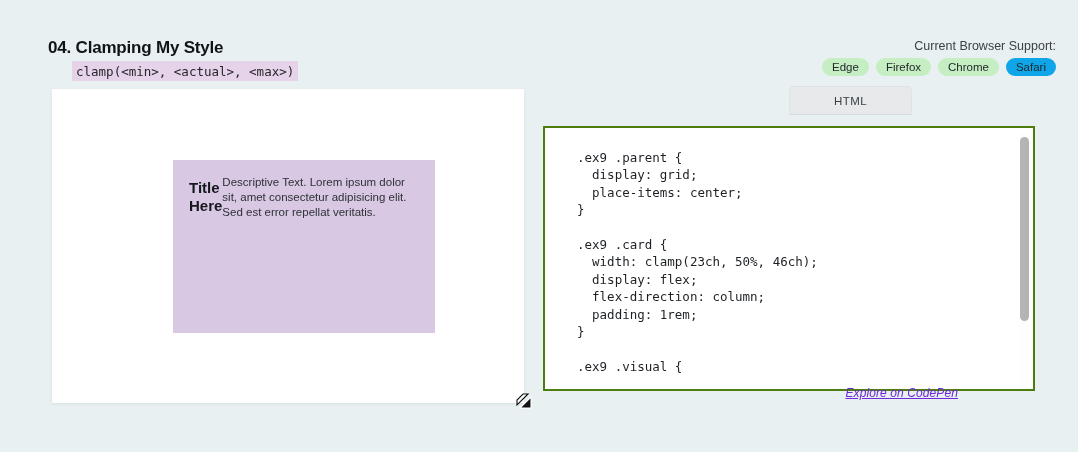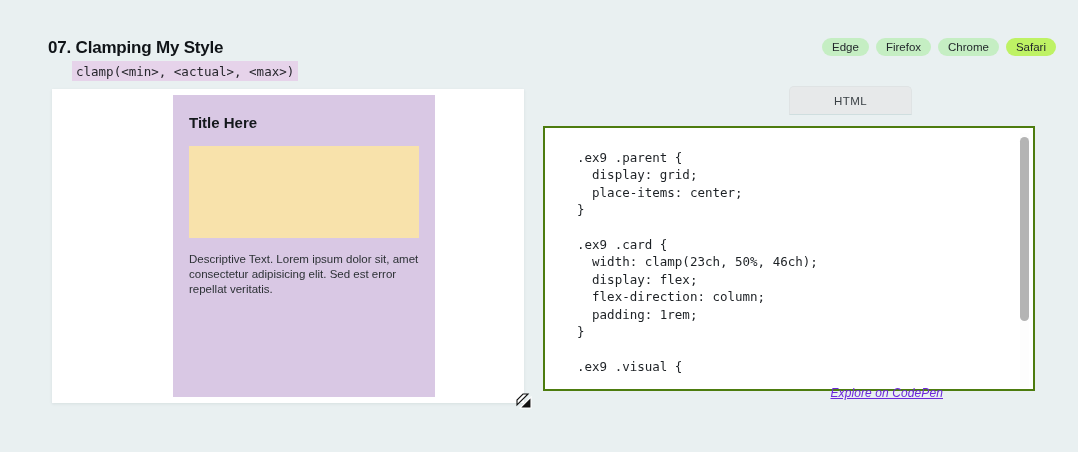--- a/index.html
+++ b/index.html
@@ -90,26 +90,26 @@
   #demo-parent {
     position: absolute;
     left: 0; top: 0;
     width: 472px;
     height: 314px;
     display: grid;
     place-items: center;
   }
   #demo-card {
     width: 262px;
-    height: 302px;
+    height: 173px;
     background: #d9c8e4;
     box-sizing: border-box;
     padding: 15px 16px;
     display: flex;
-    flex-direction: column;
+    flex-direction: row;
     margin-left: 32px;
   }
   #demo-card-title {
     font-size: 15px;
     font-weight: bold;
     color: #14181c;
     margin: 4px 0 14px 0;
     line-height: 18px;
   }
   #demo-card-visual {
@@ -132,20 +132,21 @@
   }
   #resize-handle svg { display: block; }
 
   
   #code-section {
     position: absolute;
     left: 543px;
     top: 86px;
     width: 400px;
     height: 330px;
+    padding-left: 15px;
   }
   #code-tabs {
     position: absolute;
     left: 246px;
     top: 0;
     width: 246px;
     height: 29px;
     display: flex;
   }
   .code-tab {
@@ -221,30 +222,31 @@
     text-decoration: underline;
     letter-spacing: 0.1px;
   }
 </style>
 </head>
 <body style="background: rgb(233, 240, 241);">
 
 <div id="header-row">
 
   <div id="title-block">
-    <div id="page-title">07. Clamping My Style</div>
+    <div id="page-title">04. Clamping My Style</div>
     <span id="title-code-chip" style="background: rgb(230, 211, 234);">clamp(&lt;min&gt;, &lt;actual&gt;, &lt;max&gt;)</span>
   </div>
 
   <div id="browser-support">
+    <div id="browser-support-label">Current Browser Support:</div>
     <div id="browser-badges">
       <span class="browser-badge" style="background: rgb(197, 238, 195);">Edge</span>
       <span class="browser-badge" style="background: rgb(197, 238, 195);">Firefox</span>
       <span class="browser-badge" style="background: rgb(197, 238, 195);">Chrome</span>
-      <span class="browser-badge" style="background: #bef264;">Safari</span>
+      <span class="browser-badge" style="background: #0ea5e9;">Safari</span>
     </div>
   </div>
 
 </div>
 
 <div id="demo-panel">
   <div id="demo-parent">
     <div id="demo-card" style="background: rgb(217, 200, 228);">
       <div id="demo-card-title">Title Here</div>
       <div id="demo-card-visual" style="background: rgb(248, 226, 171);"></div>

